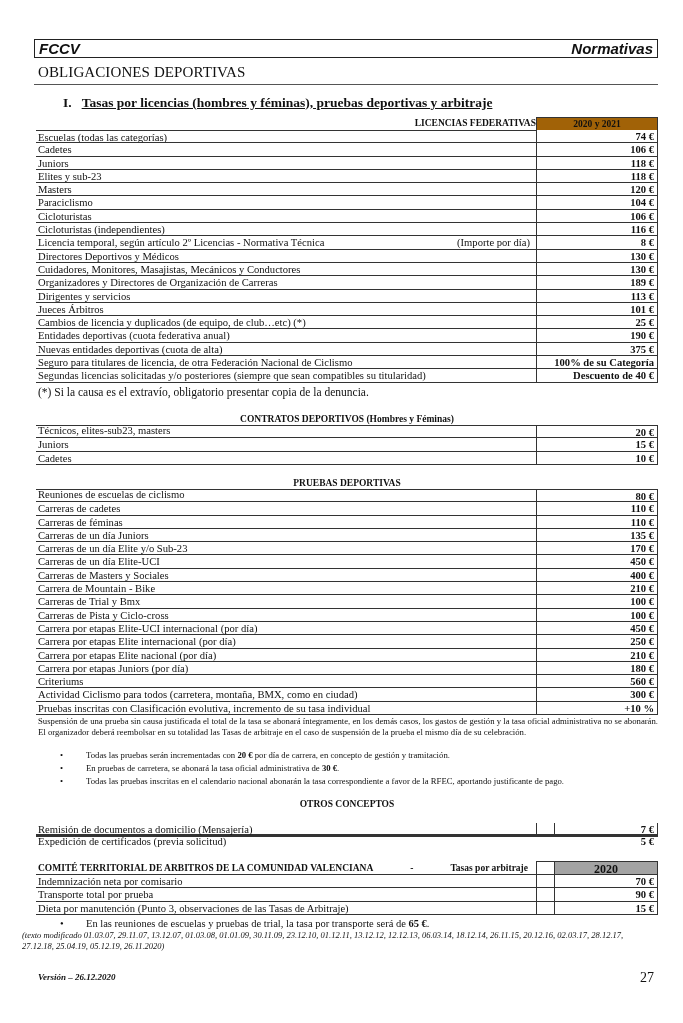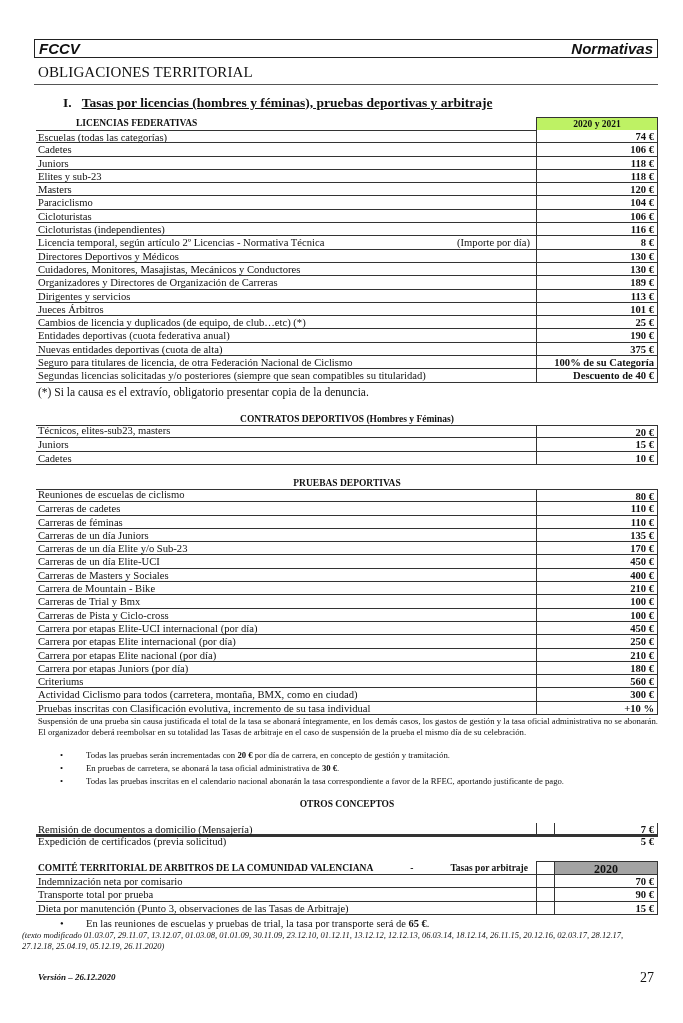--- a/index.html
+++ b/index.html
@@ -22,22 +22,22 @@
   .tbl { position: absolute; left: 36px; width: 622px; }
   .row { display: flex; height: 13.3px; font-size: 10.6px; line-height: 13px; }
   .row .lbl { flex: 1; border-bottom: 1px solid #333; padding-left: 2px; white-space: nowrap; overflow: hidden;
               display: flex; justify-content: space-between; padding-right: 6px; }
   .row .val { width: 122px; border-left: 1px solid #333; border-right: 1px solid #333; border-bottom: 1px solid #333;
               text-align: right; font-weight: bold; padding-right: 3px; box-sizing: border-box; }
   .row.first .lbl { border-top: 1px solid #333; align-items: flex-end; }
   .row.first .val { border-top: 1px solid #333; }
 
   .th-row { display: flex; height: 13px; font-size: 9.5px; line-height: 13px; font-weight: bold; }
-  .th-row .th-lbl { flex: 1; text-align: left; padding-left: 40px; }
-  .th-row .th-val { width: 122px; background: #bef264; border: 1px solid #333; border-bottom: none; text-align: center; box-sizing: border-box; }
+  .th-row .th-lbl { flex: 1; text-align: right; padding-left: 40px; }
+  .th-row .th-val { width: 122px; background: #a16207; border: 1px solid #333; border-bottom: none; text-align: center; box-sizing: border-box; }
 
   .section-caption { position: absolute; left: 36px; width: 622px; text-align: center; font-size: 9.5px; font-weight: bold; }
 
   .footnote { position: absolute; left: 38px; font-size: 11.5px; }
   .smallpara { position: absolute; left: 38px; width: 620px; font-size: 8.7px; line-height: 11px; text-align: justify; }
   .bullets { position: absolute; left: 60px; width: 600px; font-size: 8.7px; line-height: 13px; margin: 0; padding: 0; list-style: none; }
   .bullets li { position: relative; padding-left: 26px; }
   .bullets li .dot { position: absolute; left: 0; top: 0; }
 
   .row3 { display: flex; height: 13.3px; font-size: 10.6px; line-height: 13px; }
@@ -56,21 +56,21 @@
   .footer-ver { position: absolute; left: 38px; top: 972px; font-size: 9px; font-weight: bold; font-style: italic; }
   .footer-page { position: absolute; left: 640px; top: 970px; font-size: 14px; }
 </style>
 </head>
 <body>
 
 <div class="header-bar">
   <span>FCCV</span>
   <span>Normativas</span>
 </div>
-<div class="doc-title">OBLIGACIONES TERRITORIAL</div>
+<div class="doc-title">OBLIGACIONES DEPORTIVAS</div>
 <div class="title-rule"></div>
 
 <div class="section-heading">
   <span class="num">I.</span><span class="txt">Tasas por licencias (hombres y féminas), pruebas deportivas y arbitraje</span>
 </div>
 
 <div class="tbl" id="lic-tbl" style="top:117px;">
   <div class="th-row">
     <div class="th-lbl">LICENCIAS FEDERATIVAS</div>
     <div class="th-val">2020 y 2021</div>

